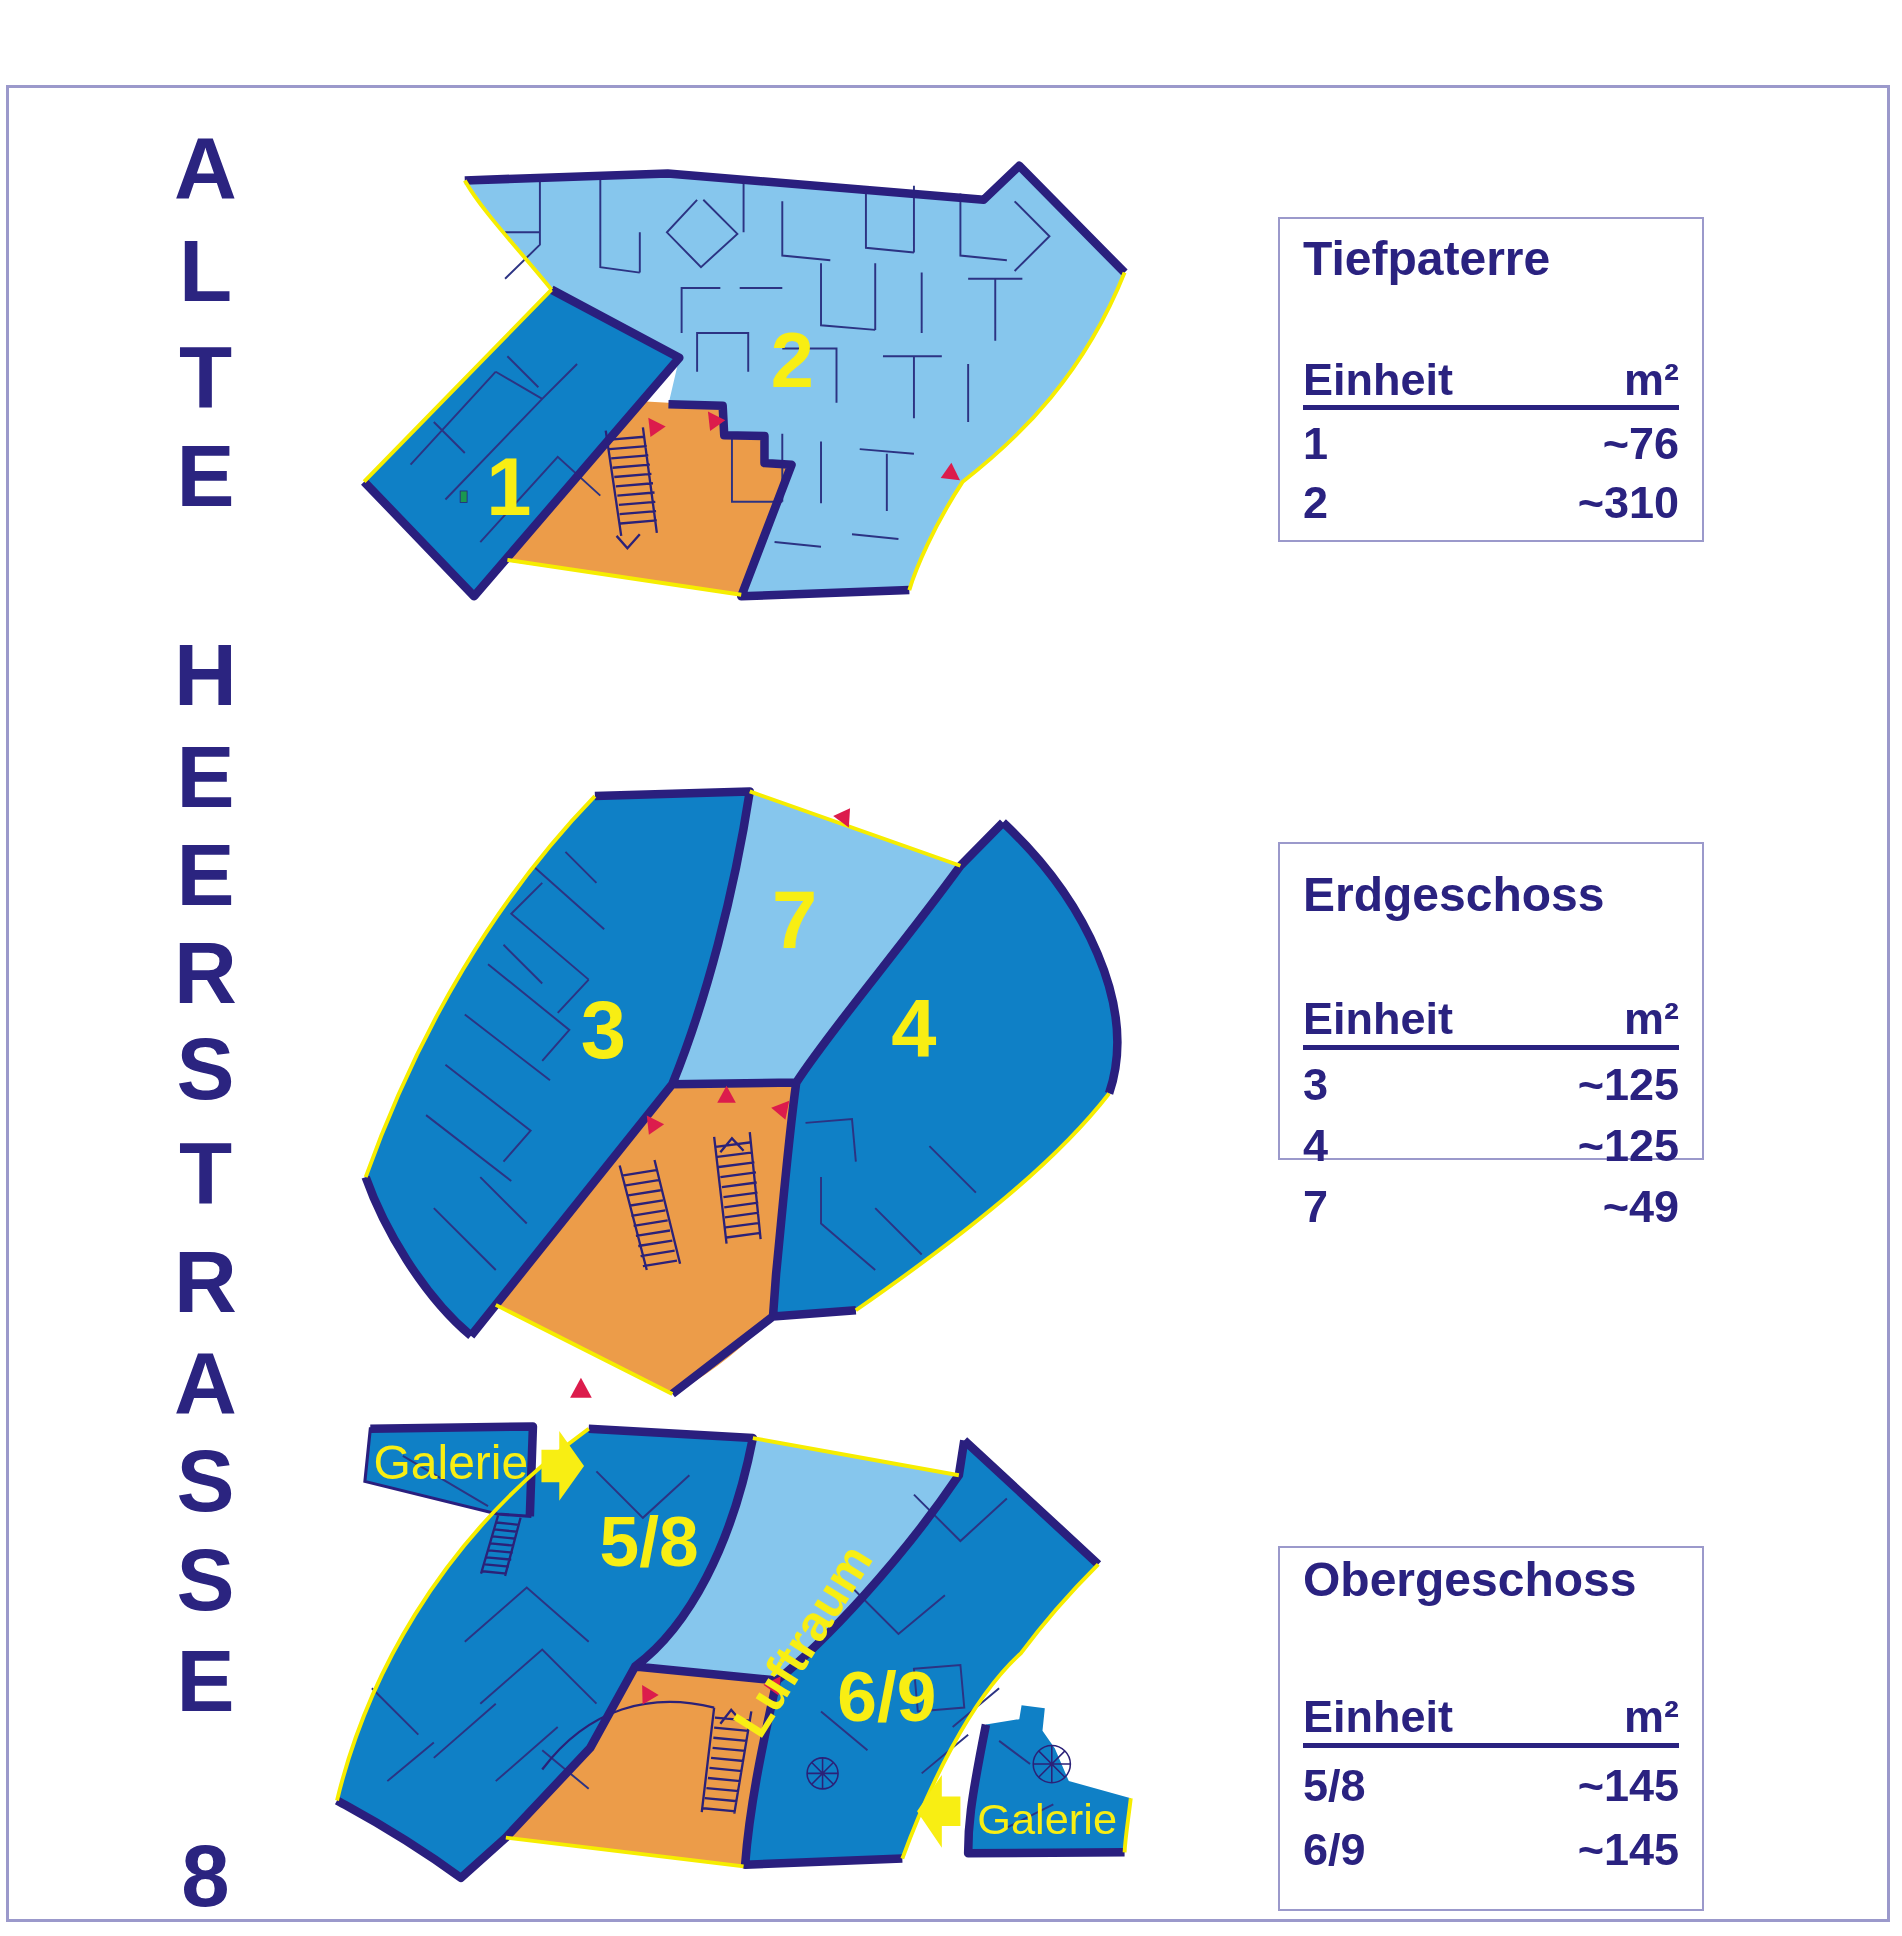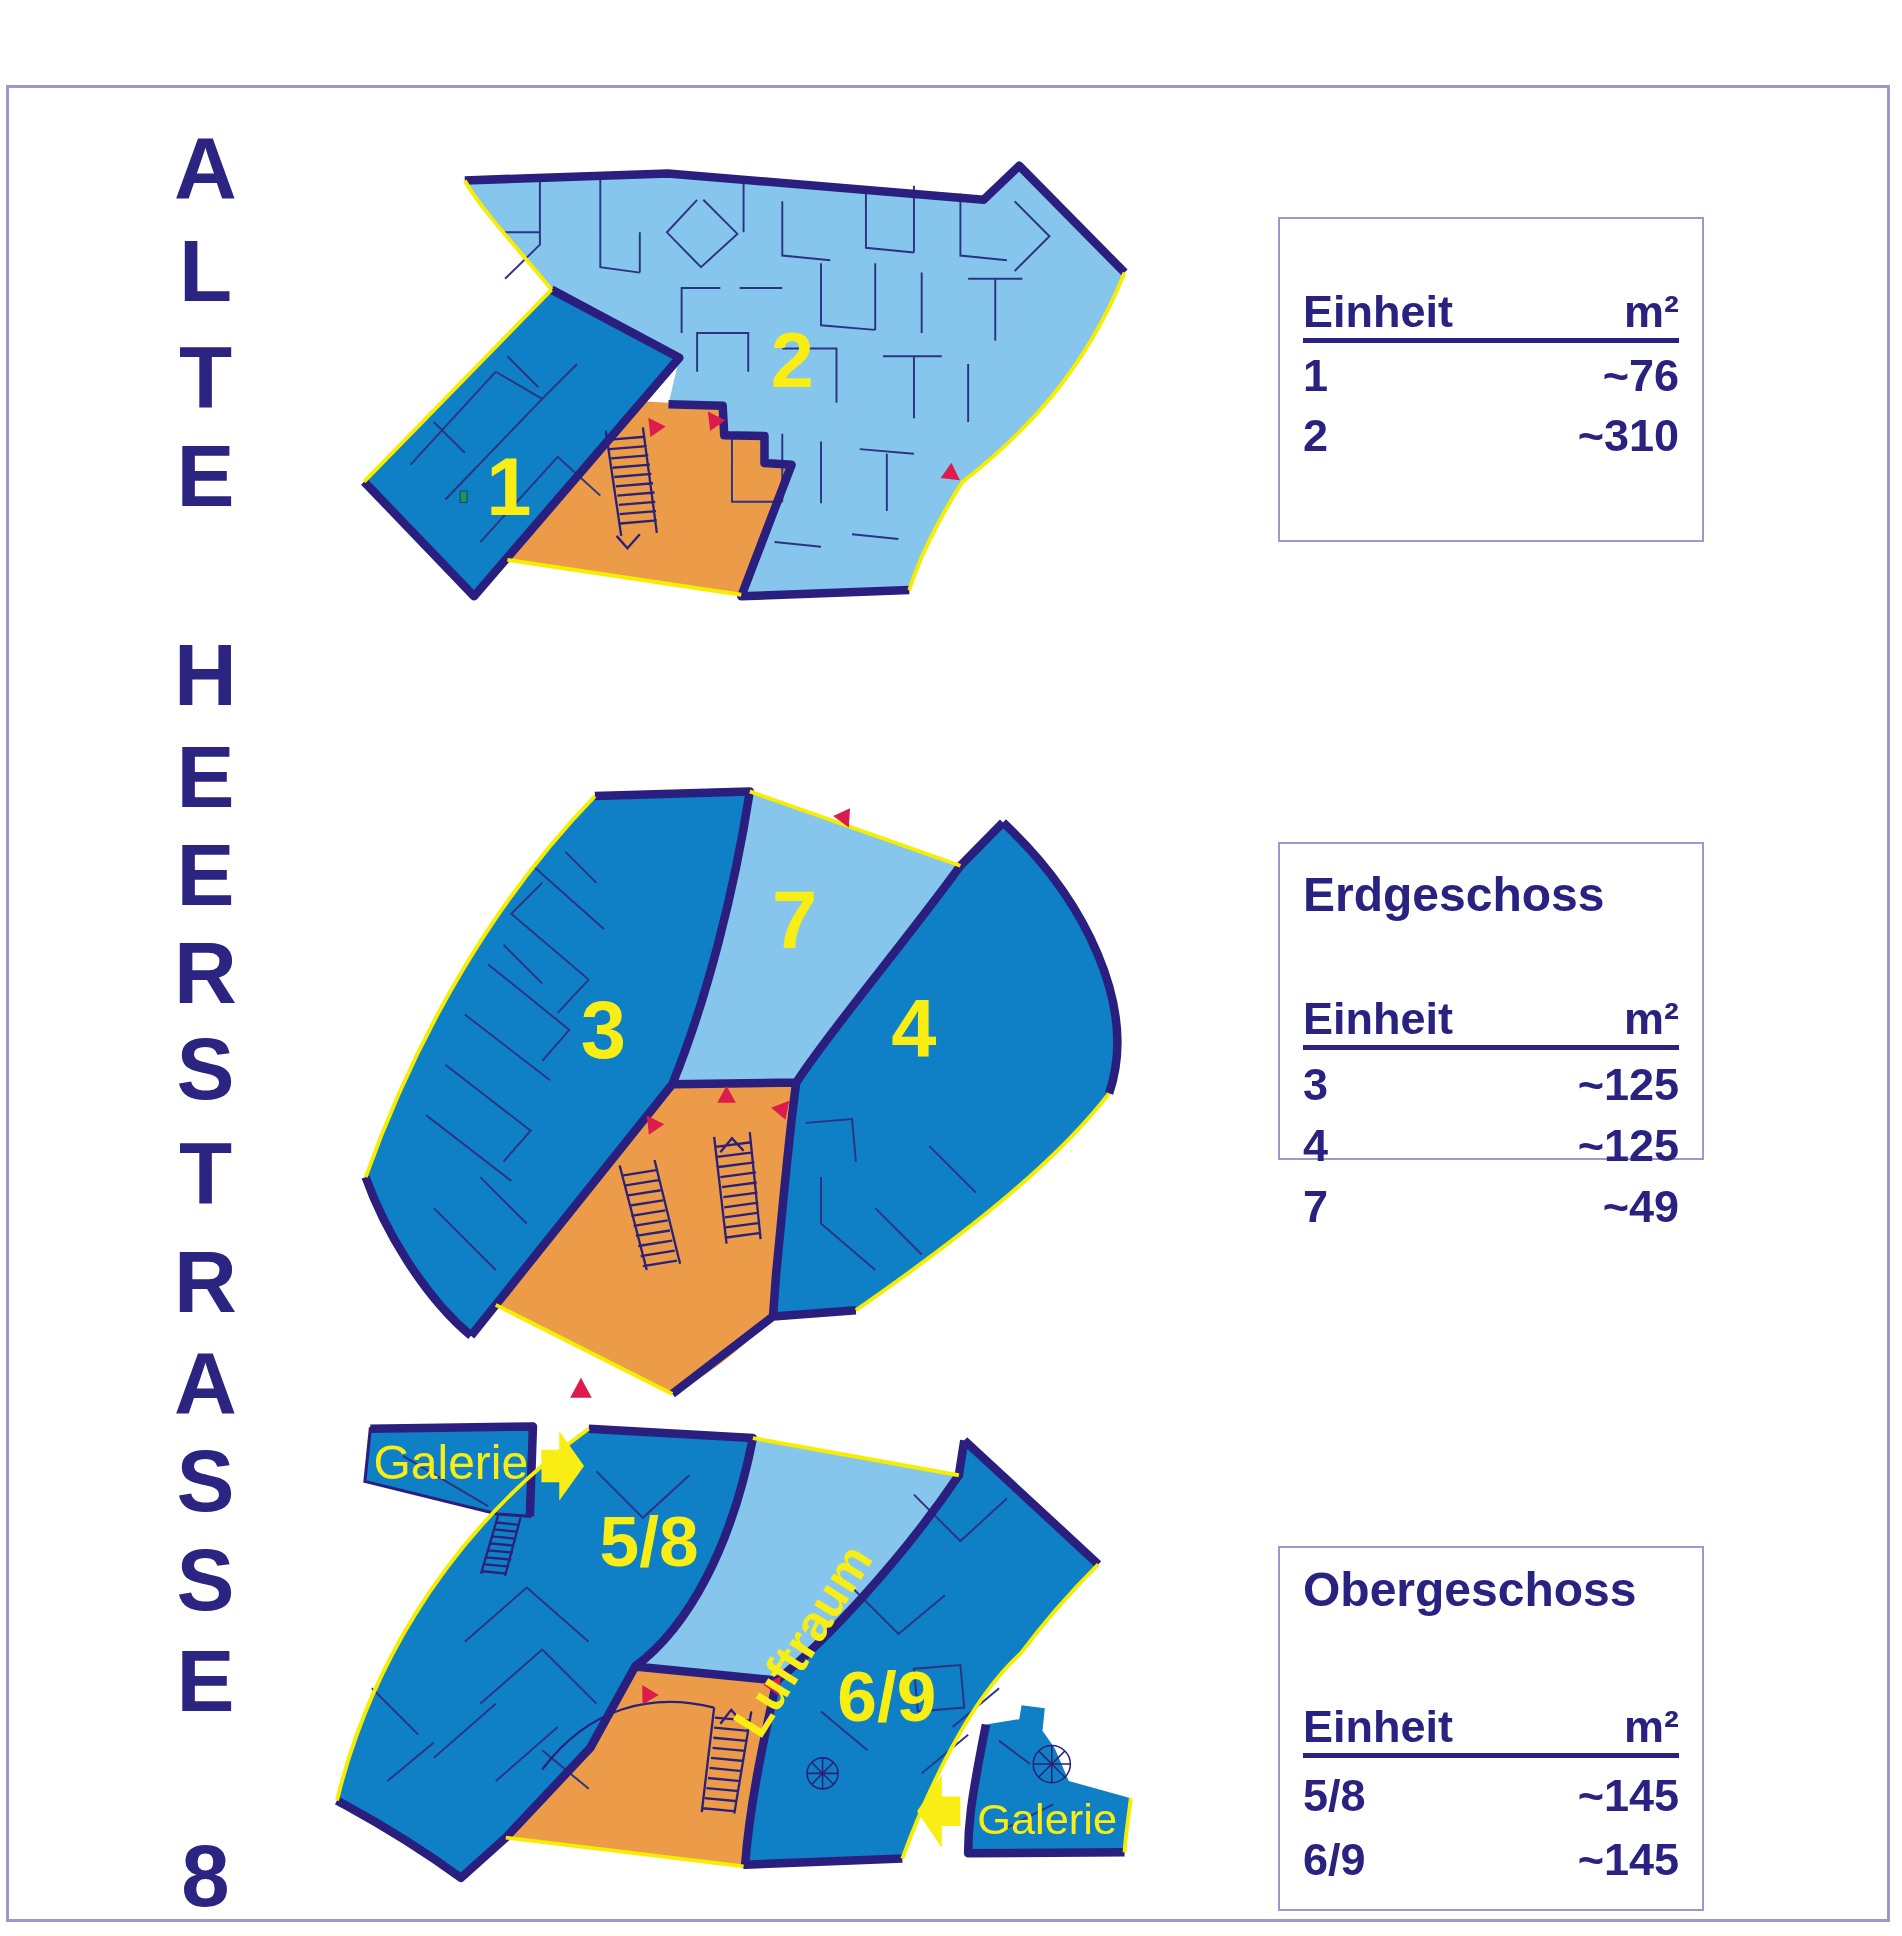--- a/index.html
+++ b/index.html
@@ -14,21 +14,21 @@
             border:2.3px solid #9B99CB;box-sizing:border-box;color:#2A2280;}
   .info-inner{padding:0 23px;}
   .info-title{font-size:48px;font-weight:bold;line-height:1.15;}
   .info-head{display:flex;justify-content:space-between;font-size:45px;font-weight:bold;
              border-bottom:5.4px solid #2A2280;padding-bottom:0;line-height:1.15;}
   .info-row{display:flex;justify-content:space-between;font-size:45px;font-weight:bold;line-height:1.15;}
   .b1{top:217px;height:325px;} .b1 .info-title{margin-top:12.4px;}
   .b1 .info-head{margin-top:67px;} .b1 .info-row{margin-top:7.7px;}
   .b2{top:842px;height:318px;} .b2 .info-title{margin-top:23px;}
   .b2 .info-head{margin-top:71px;} .b2 .info-row{margin-top:9.3px;}
-  .b3{top:1546px;height:365px;} .b3 .info-title{margin-top:14px;}
+  .b3{top:1546px;height:365px;} .b3 .info-title{margin-top:4px;}
   .b3 .info-head{margin-top:84px;} .b3 .info-row{margin-top:12.4px;}
 </style>
 </head>
 <body>
 
 <div class="page">
   <div class="frame"></div>
 
   <span class="vletter" style="top:124px">A</span>
   <span class="vletter" style="top:227px">L</span>
@@ -160,20 +160,21 @@
       <text x="582" y="1910" text-anchor="middle" font-size="62" fill="#F8EE13">Galerie</text>
       <text x="1352" y="2368" text-anchor="middle" font-size="56" fill="#F8EE13">Galerie</text>
       <text transform="translate(1055,2130) rotate(-58)" text-anchor="middle" font-size="64" font-weight="bold" fill="#F8EE13">Luftraum</text>
       <text x="838" y="2022" text-anchor="middle" font-size="92" font-weight="bold" fill="#F8EE13">5/8</text>
       <text x="1145" y="2222" text-anchor="middle" font-size="92" font-weight="bold" fill="#F8EE13">6/9</text>
     </g>
   </svg>
 
   <div class="info-box b1">
     <div class="info-inner">
+      <div class="info-title">Tiefpaterre</div>
       <div class="info-head">
         <span>Einheit</span>
         <span>m²</span>
       </div>
       <div class="info-row">
         <span>1</span>
         <span>~76</span>
       </div>
       <div class="info-row">
         <span>2</span>

